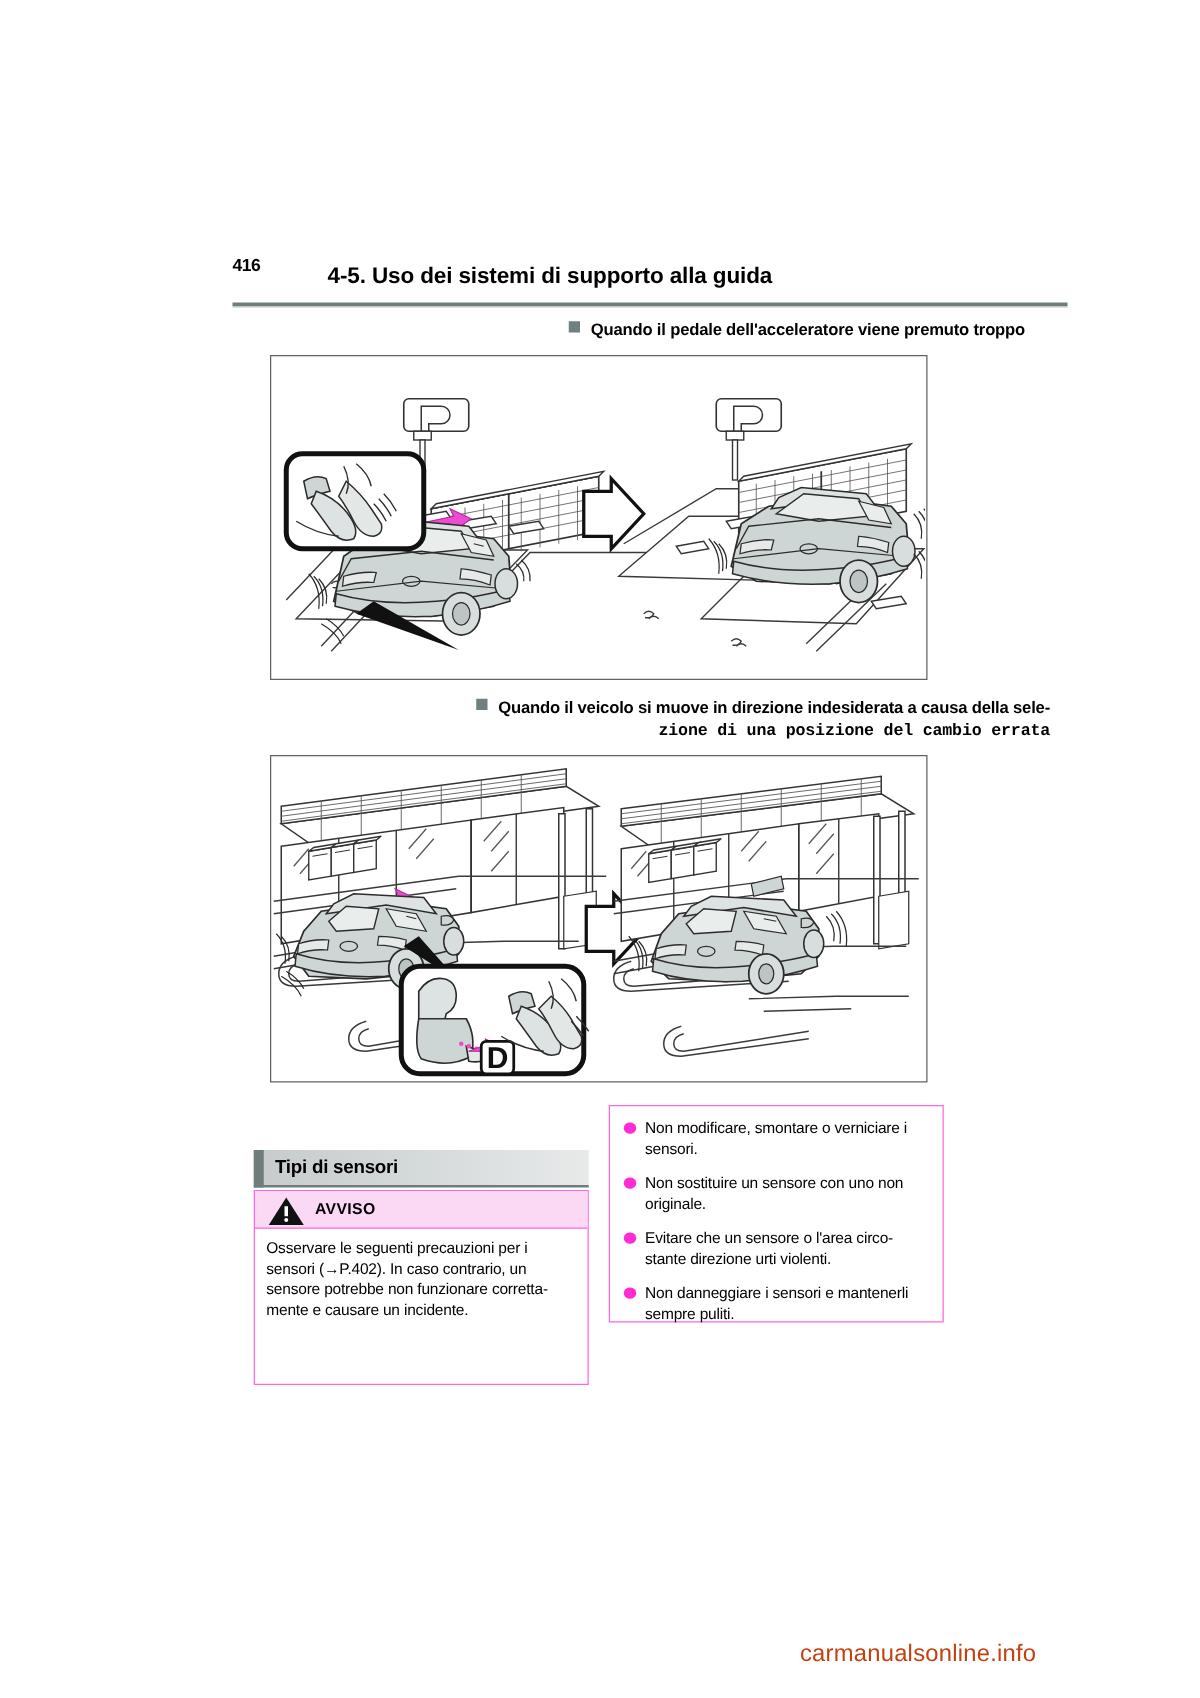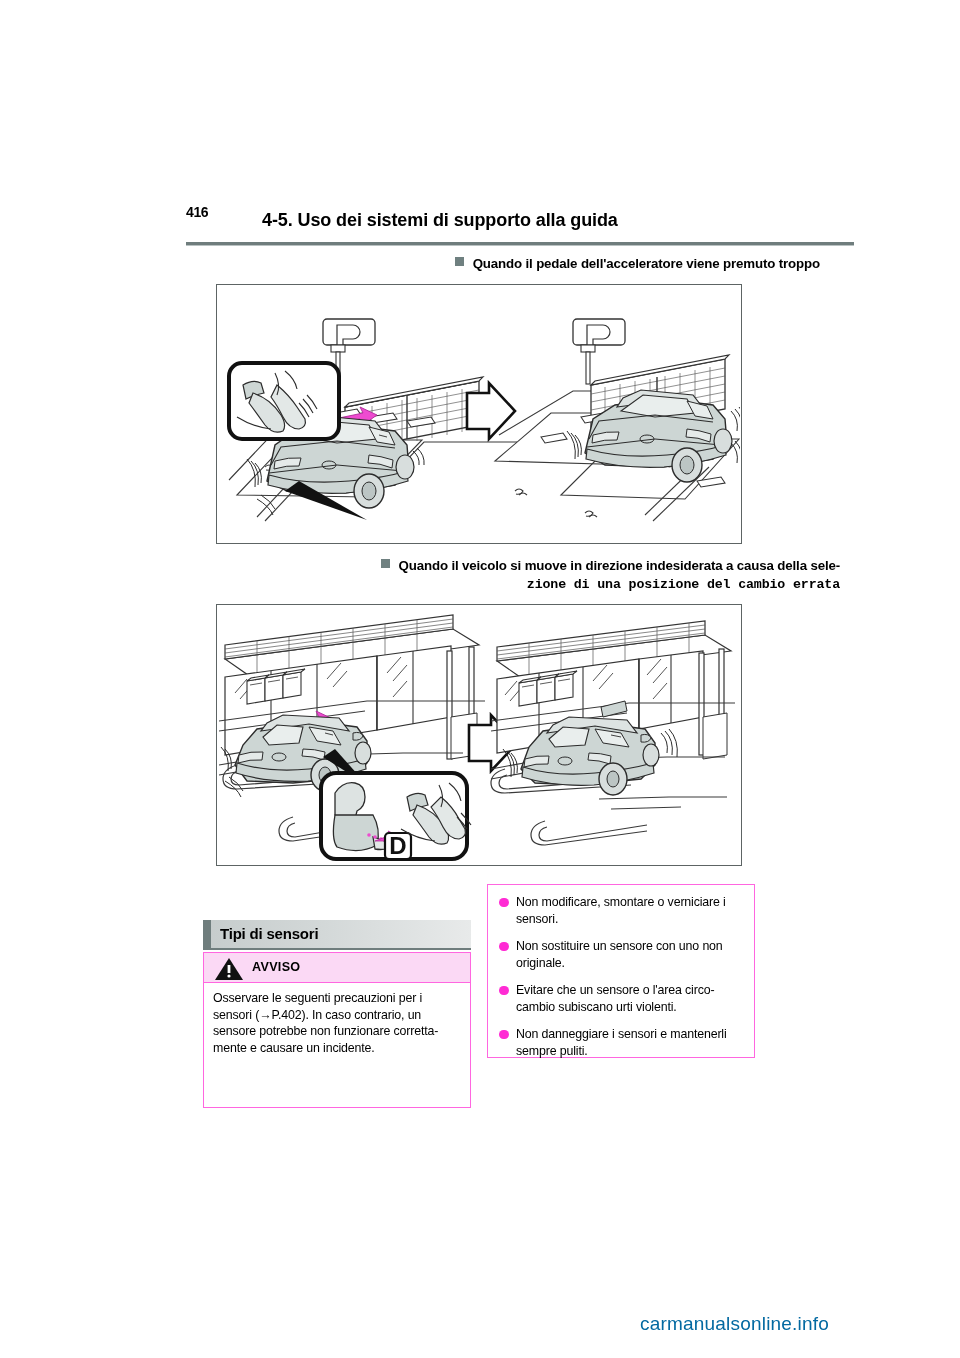--- a/index.html
+++ b/index.html
@@ -118,21 +118,21 @@
   .dot-item:last-child { margin-bottom:0; }
   .dot-item .pk-dot {
     position:absolute; left:0; top:3.5px;
     width:9.5px; height:9.5px; border-radius:50%; background:#ff2bd4;
   }
   #warn-right-body { padding:9px 10px 8px 11px; }
 
   
   #watermark {
     position:absolute; left:640px; top:1313px;
-    font-size:19px; color:#0369a1; letter-spacing:0.2px;
+    font-size:19px; color:#c2410c; letter-spacing:0.2px;
   }
 </style>
 </head>
 <body>
 
 <div id="page-header">
   <div id="page-number">416</div>
   <div id="header-title">4-5. Uso dei sistemi di supporto alla guida</div>
   <div id="header-rule"></div>
   <div id="header-rule-2"></div>
@@ -637,21 +637,21 @@
       <span>sensori.</span>
     </div>
     <div class="dot-item">
       <span class="pk-dot"></span>
       <span>Non sostituire un sensore con uno non</span><br>
       <span>originale.</span>
     </div>
     <div class="dot-item">
       <span class="pk-dot"></span>
       <span>Evitare che un sensore o l'area circo-</span><br>
-      <span>cambio subiscano urti violenti.</span>
+      <span>stante direzione urti violenti.</span>
     </div>
     <div class="dot-item">
       <span class="pk-dot"></span>
       <span>Non danneggiare i sensori e mantenerli</span><br>
       <span>sempre puliti.</span>
     </div>
   </div>
 </div>
 
 <div id="watermark">carmanualsonline.info</div>

